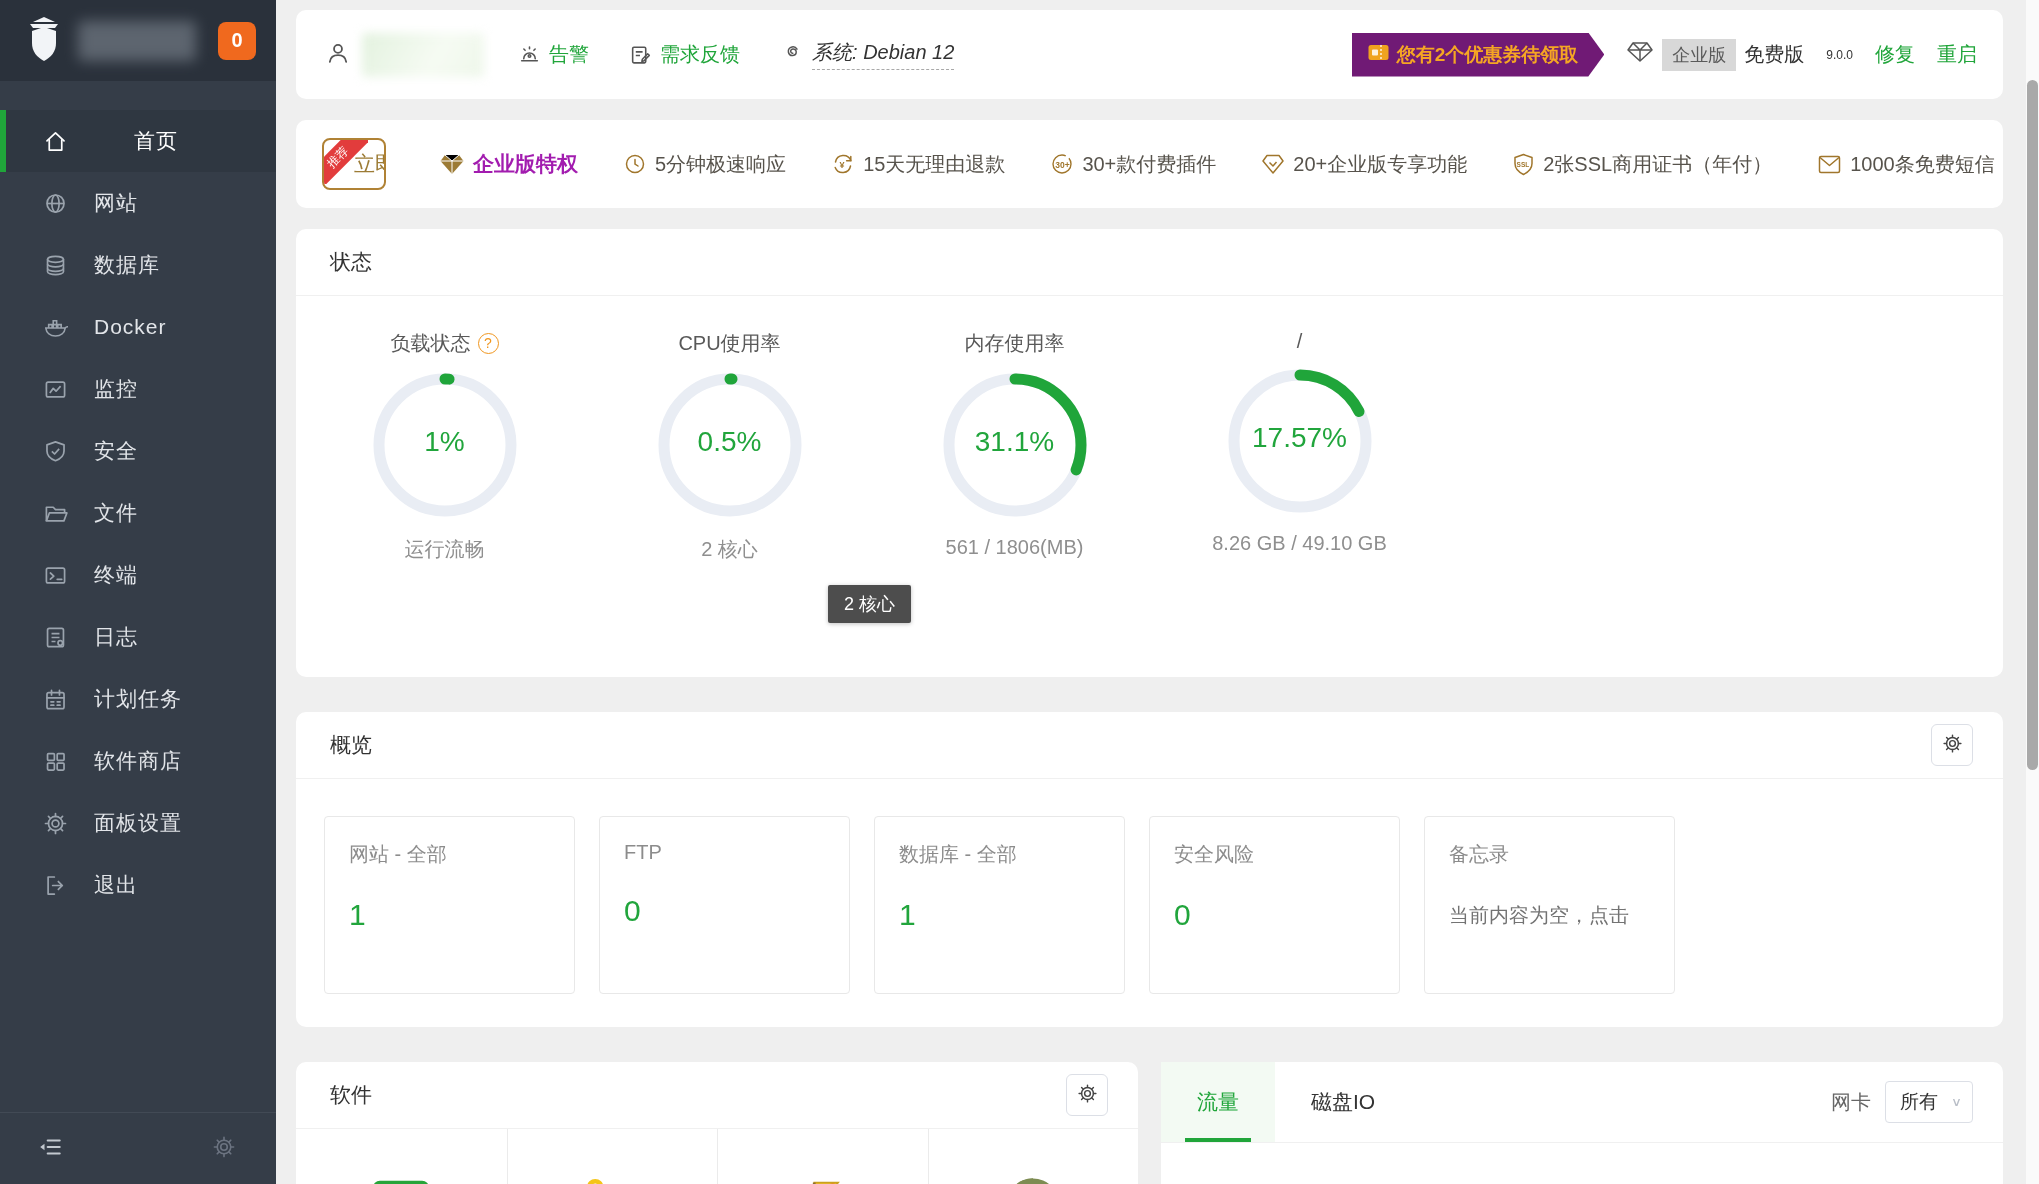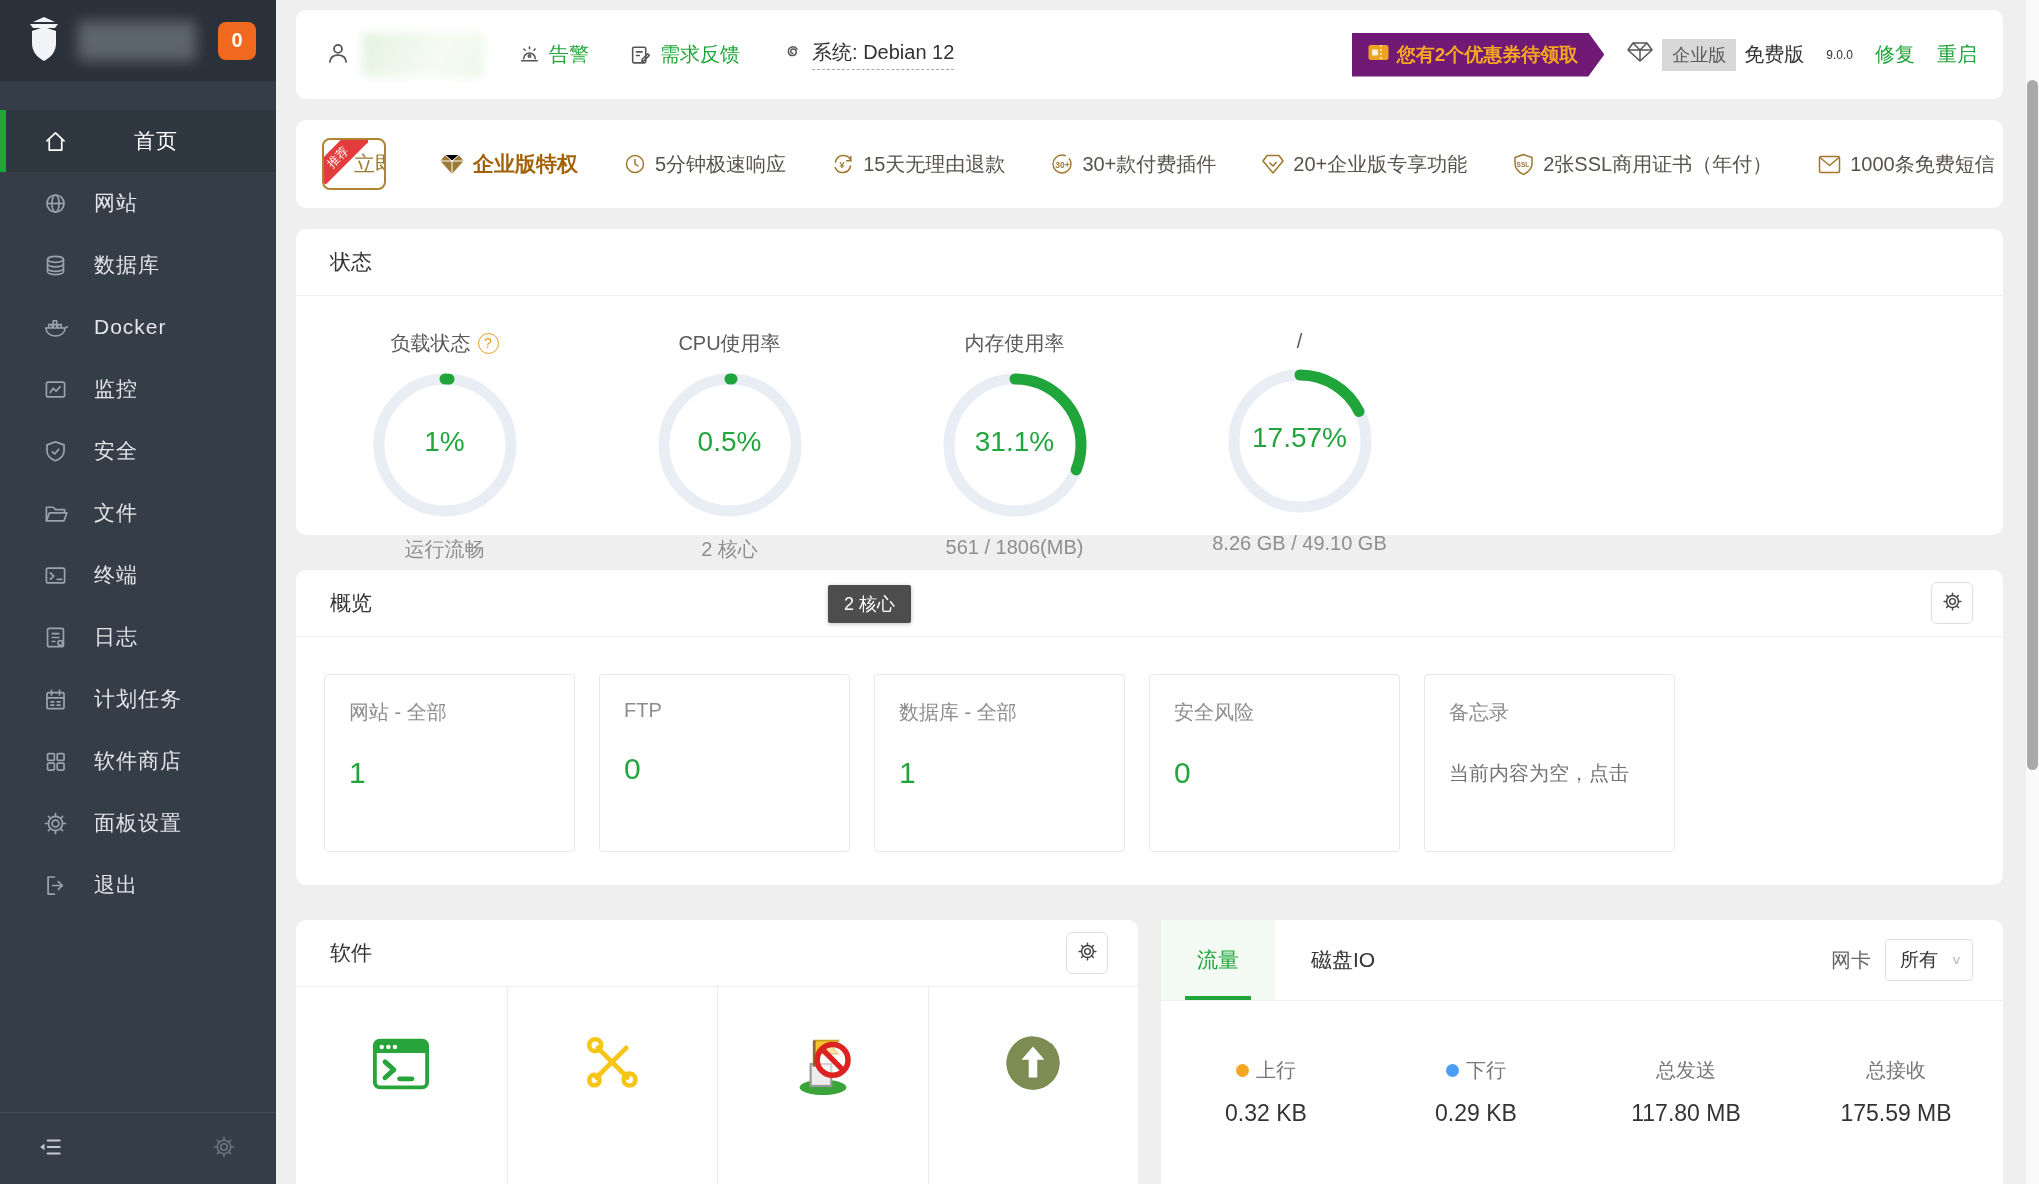--- a/index.html
+++ b/index.html
@@ -26,40 +26,40 @@
   
   .main { position:absolute; left:276px; top:0; width:1763px; height:1184px; padding:0 36px 0 20px; }
   .card { background:#fff; border-radius:10px; }
 
   
   .header-card { height:89px; margin-top:10px; display:flex; align-items:center; padding:0 26px 0 30px; }
   .user-blur { width:122px; height:44px; margin-left:12px; border-radius:4px; background:linear-gradient(120deg,#e3f2df,#f6fbf3 60%,#eef7ea); filter:blur(5px); }
   .hlink { display:flex; align-items:center; gap:8px; font-size:20px; color:#20a53a; cursor:pointer; }
   .hlink .hicon { color:#555; display:flex; }
   .sysinfo { display:flex; align-items:center; gap:8px; margin-left:42px; font-size:20px; color:#333; }
-  .sysinfo .systext { border-bottom:1px dashed #a9a9a9; padding-bottom:3px; }
+  .sysinfo .systext { border-bottom:1px dashed #a9a9a9; padding-bottom:3px;font-style:italic; }
   .header-right { margin-left:auto; display:flex; align-items:center; gap:22px; }
   .coupon { background:#701a75; color:#f5a623; font-weight:bold; font-size:19px; height:44px; display:flex; align-items:center; gap:8px; padding:0 26px 0 16px; clip-path:polygon(0 0, calc(100% - 16px) 0, 100% 50%, calc(100% - 16px) 100%, 0 100%); cursor:pointer; }
   .edition { display:flex; align-items:center; gap:8px; font-size:20px; }
   .edition-badge { background:#d8d8d8; color:#5a5a5a; font-size:18px; padding:4px 10px; }
   .version { font-size:12px; color:#333; }
   .greenlink { color:#20a53a; font-size:20px; cursor:pointer; }
 
   
   .promo-card { height:88px; margin-top:21px; display:flex; align-items:center; padding:0 0 0 26px; overflow:hidden; white-space:nowrap; }
   .upgrade-btn { position:relative; border:2px solid #b08235; border-radius:8px; color:#9c7b35; font-size:21px; padding:10px 30px; background:#fff; cursor:pointer; overflow:hidden; }
   .ribbon { position:absolute; left:0; top:0; width:44px; height:44px; overflow:hidden; pointer-events:none; }
   .ribbon span { position:absolute; display:block; width:76px; text-align:center; transform:rotate(-45deg); background:#e23c3c; color:#fff; font-size:12px; padding:2px 0; left:-24px; top:7px; }
   .promo-items { display:flex; align-items:center; gap:46px; margin-left:54px; }
   .promo-item { display:flex; align-items:center; gap:9px; font-size:20px; color:#57534c; }
-  .promo-item.highlight { font-weight:bold; color:#a16207; font-size:21px; }
+  .promo-item.highlight { font-weight:bold; color:#a21caf; font-size:21px; }
   .picon { display:flex; align-items:center; color:#a0762c; }
 
   
-  .status-card { height:306px; margin-top:21px; }
+  .status-card { height:448px; margin-top:21px; }
   .card-head { display:flex; align-items:center; height:67px; padding:0 30px 0 34px; border-bottom:1px solid #f0f0f0; }
   .card-title { font-size:21px; color:#333; }
   .gauges { display:flex; padding:34px 0 0 6px; }
   .gauge { width:285px; text-align:center; }
   .gauge-head { font-size:20px; color:#595959; display:flex; align-items:center; justify-content:center; gap:7px; }
   .help-circle { width:21px; height:21px; border:1.5px solid #f0961e; border-radius:50%; color:#f0961e; font-size:14px; line-height:18px; display:inline-block; cursor:pointer; }
   .ring { position:relative; width:150px; height:150px; margin:13px auto 0; }
   .ring svg { display:block; }
   .gauge-value { position:absolute; left:50%; top:50%; transform:translate(-50%,-58%); font-size:28px; color:#21a53c; }
   .gauge-sub { margin-top:16px; font-size:20px; color:#8f8f8f; }

